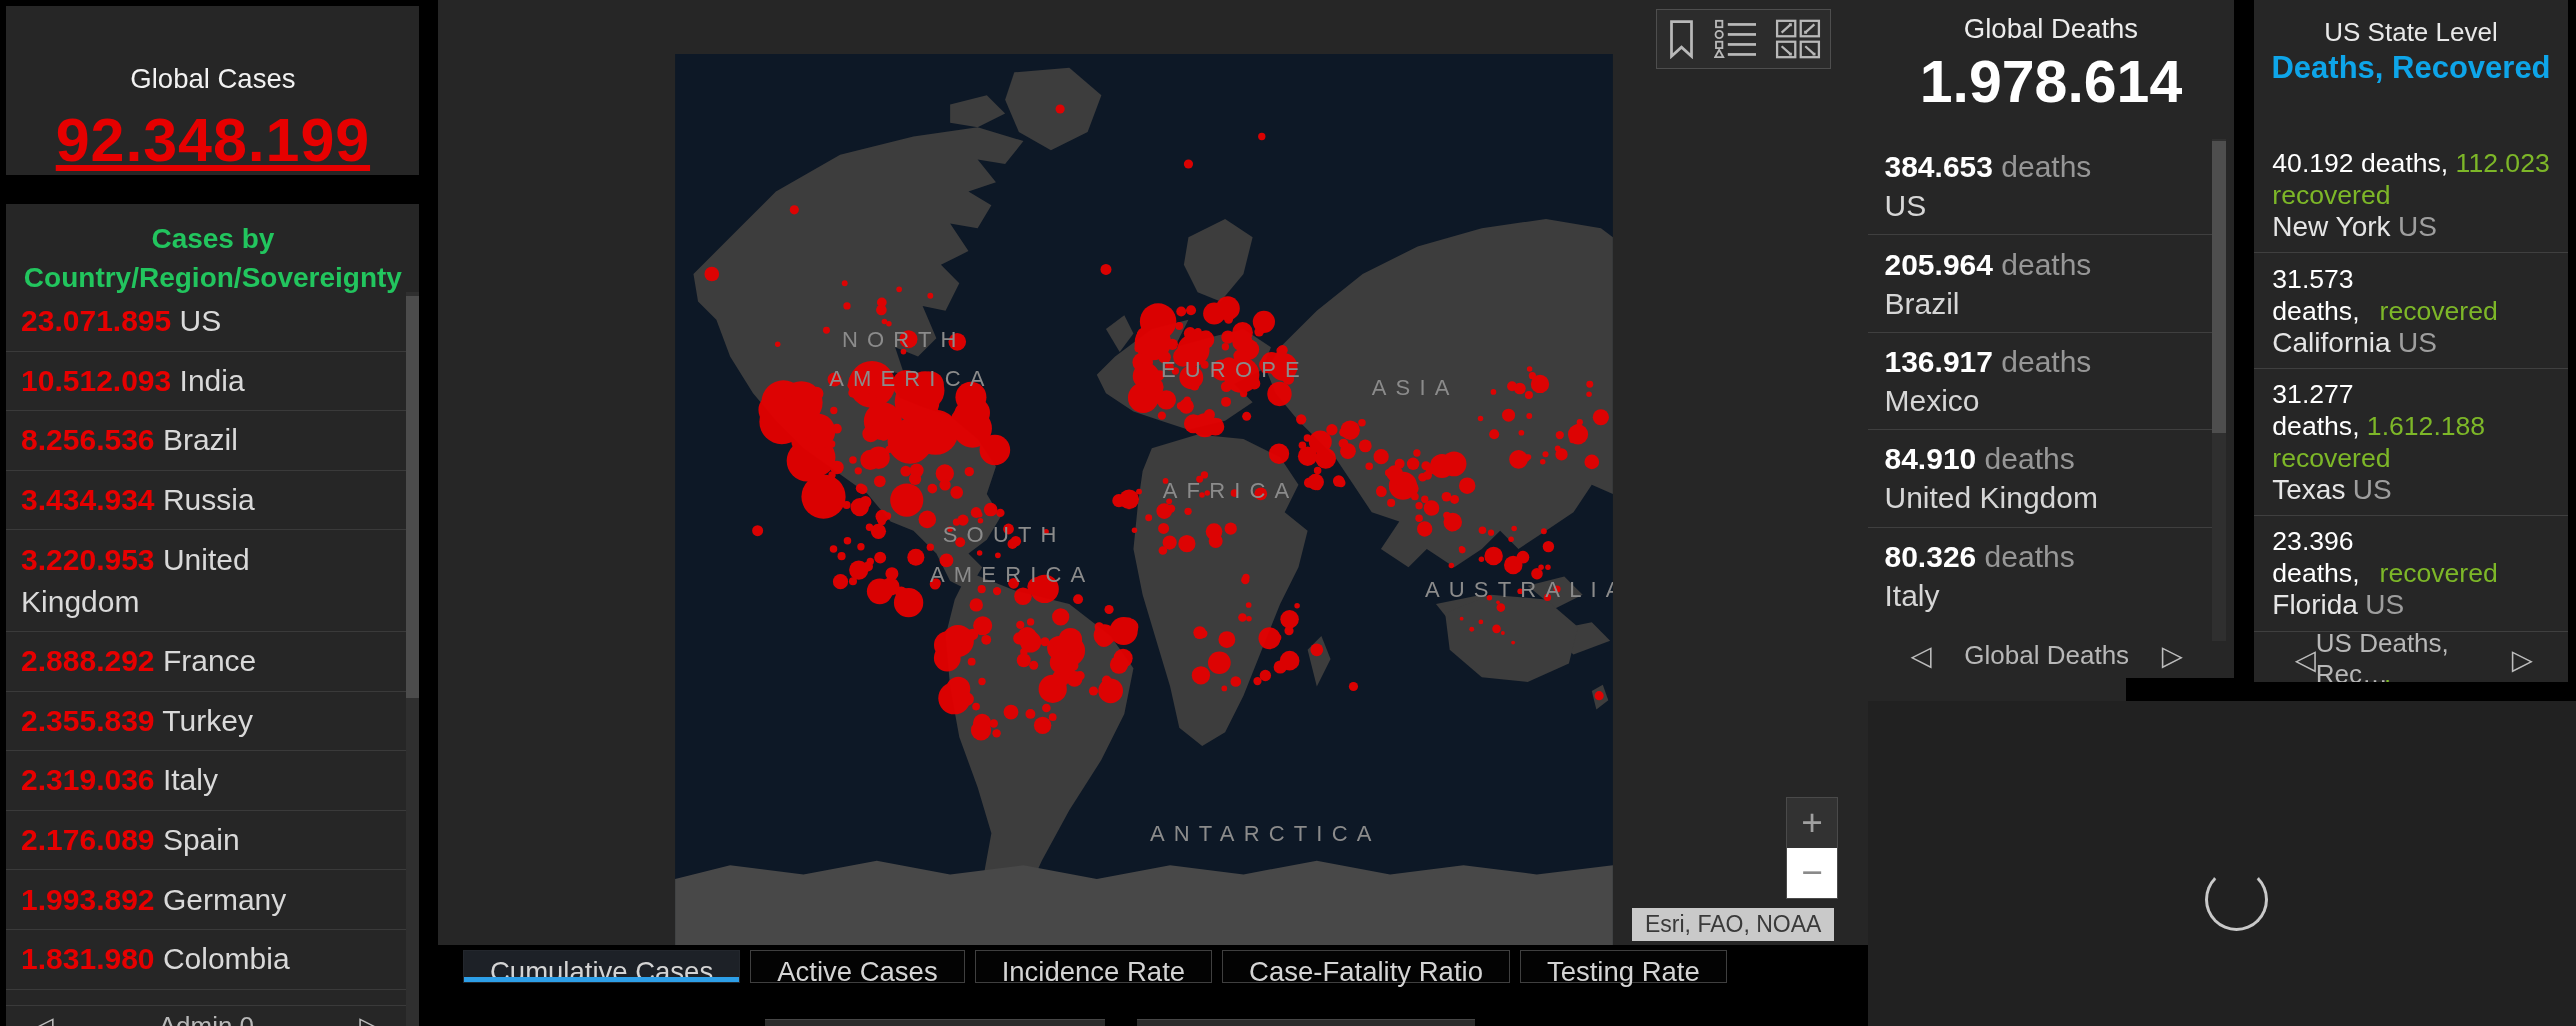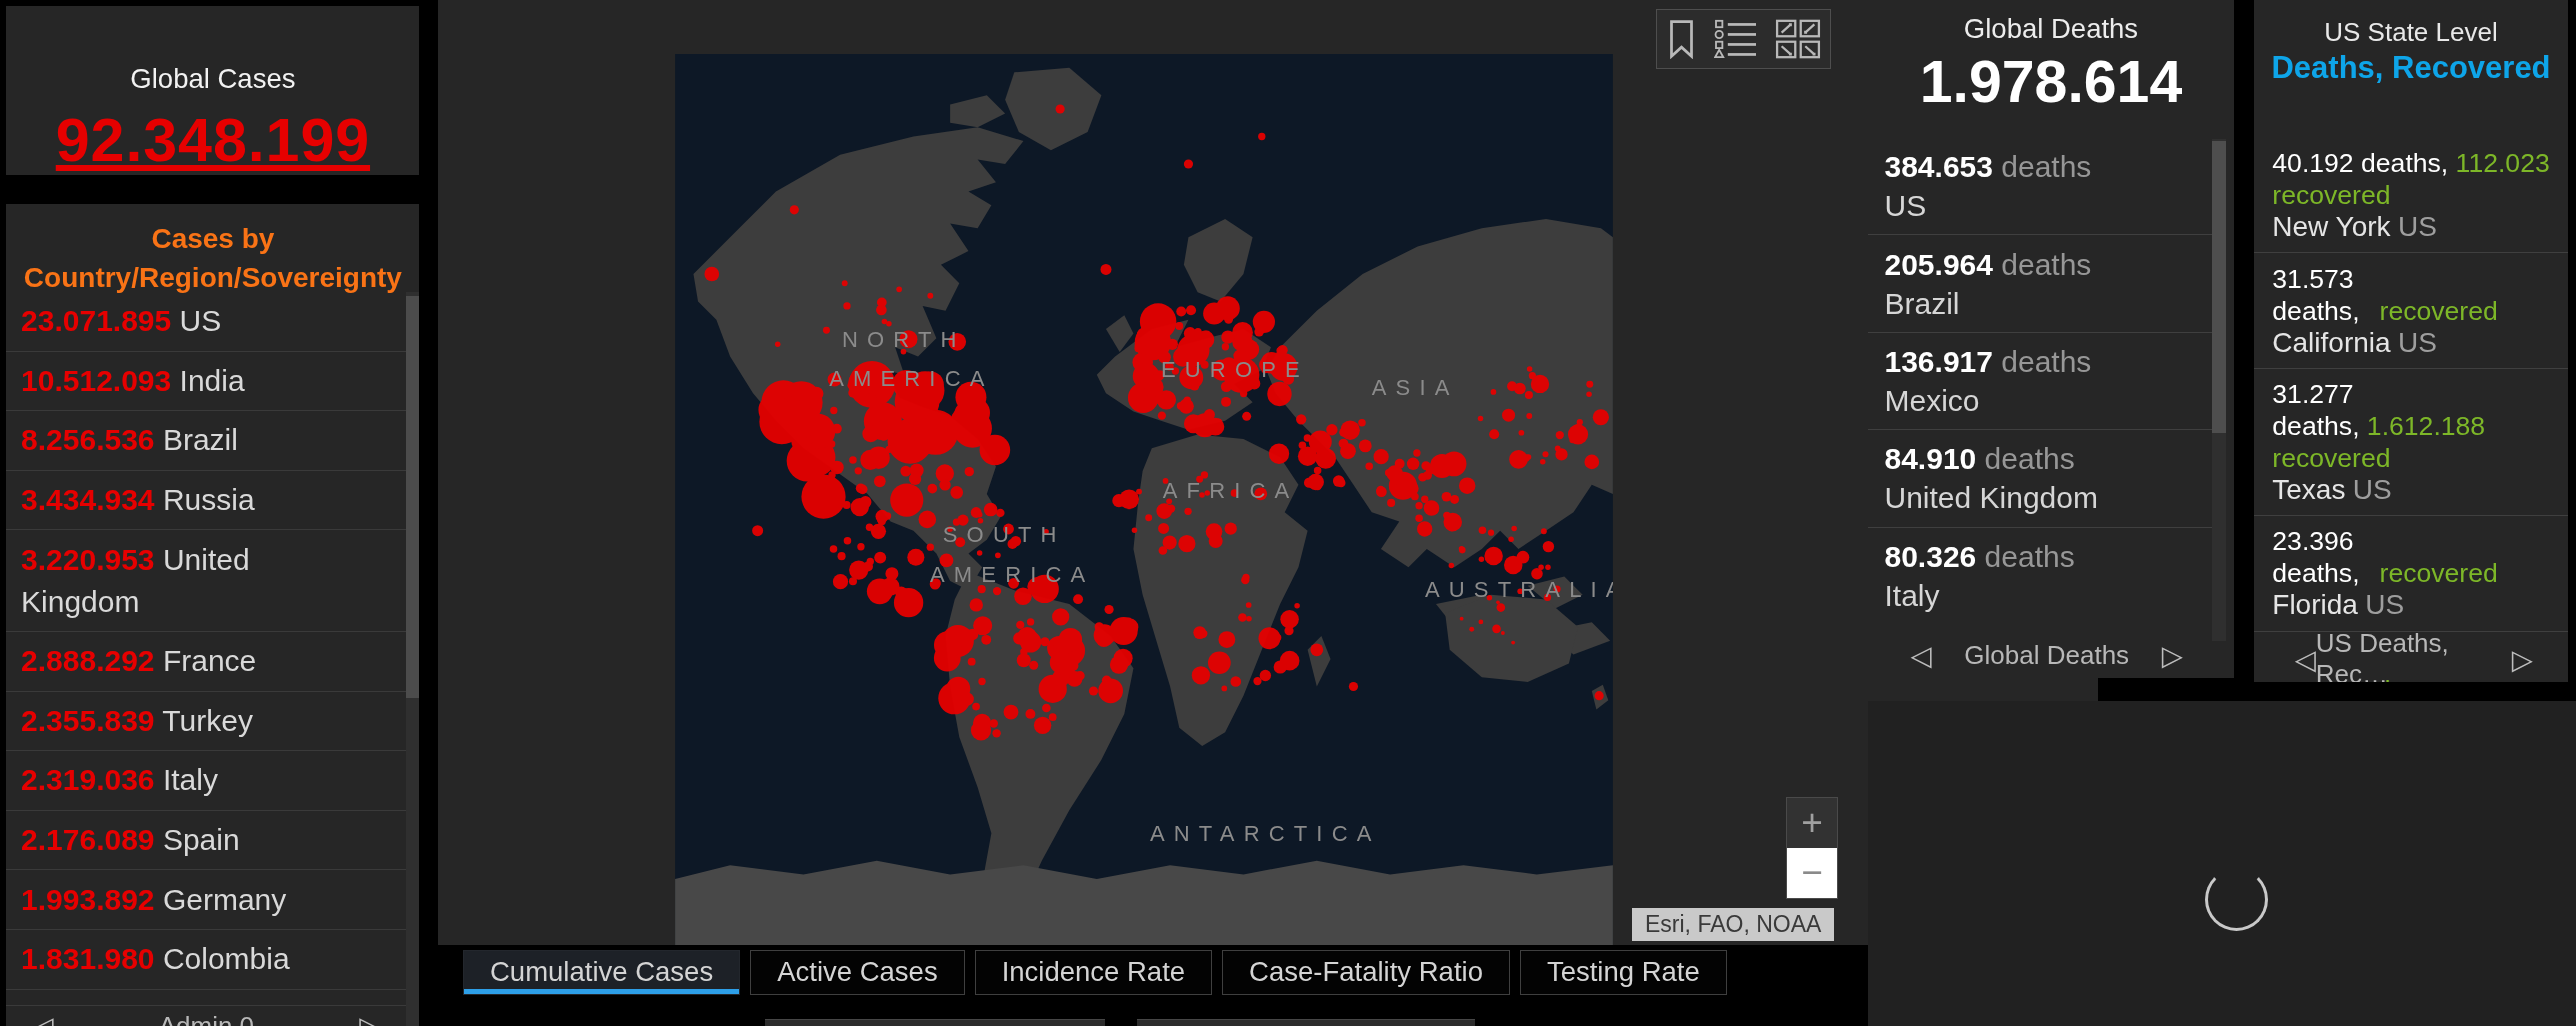--- a/index.html
+++ b/index.html
@@ -7,50 +7,50 @@
        font-family:"Liberation Sans","DejaVu Sans",sans-serif;
        -webkit-font-smoothing:antialiased;color:#ddd;}
   .panel{position:absolute;background:#262626;overflow:hidden;}
 
   
   #global-cases{left:6.4px;top:5.5px;width:413px;height:169px;display:flex;flex-direction:column;align-items:center;justify-content:flex-end;gap:9.2px;}
   #global-cases .t{font-size:27.5px;color:#f2f2f2;}
   #global-cases .v{font-size:61px;font-weight:700;color:var(--red);letter-spacing:0.9px;text-decoration:underline;}
 
   #cases-panel{left:6.4px;top:204px;width:413px;height:823px;}
-  #cases-header{padding:14.7px 9.2px 9.2px;text-align:center;font-size:28px;font-weight:700;color:#f97316;line-height:39px;}
+  #cases-header{padding:14.7px 9.2px 9.2px;text-align:center;font-size:28px;font-weight:700;color:#22c55e;line-height:39px;}
   #cases-rows{position:absolute;left:0;top:88px;right:13px;bottom:0;}
   .cases-row{min-height:57px;padding:8.3px 35px 8.3px 14.7px;font-size:30px;line-height:42px;box-sizing:border-box;}
   .cases-row + .cases-row{border-top:1.8px solid #3a3a3a;}
   .cases-row .num{color:var(--red);font-weight:700;}
   .cases-row .name{color:#d9d9d9;}
   #cases-scroll{position:absolute;right:0;top:88px;bottom:0;width:13px;background:#2f2f2f;}
   #cases-scroll .thumb{position:absolute;left:0;top:3.7px;width:13px;height:402px;background:#4c4c4c;}
   .pager{position:absolute;left:0;right:13px;height:42px;background:#262626;border-top:1.8px solid #3a3a3a;
          display:flex;align-items:center;justify-content:space-between;padding:0 26px;box-sizing:border-box;
          font-size:26px;color:#b8b8b8;}
   #cases-pager{top:801px;}
   .pager .arrow{font-size:27.5px;color:#bdbdbd;}
 
   
-  #map-panel{left:438px;top:0;width:1660px;height:945px;background:#262626;}
+  #map-panel{left:438px;top:0;width:1660px;height:945px;background:#262626;padding-left:28px;}
   #map-canvas{position:absolute;left:237px;top:54px;width:938px;height:891px;display:block;}
   #map-toolbar{position:absolute;left:1218px;top:9.2px;width:175px;height:60px;background:#2c2c2c;border:1.8px solid #4e4e4e;
                display:flex;align-items:center;justify-content:space-around;box-sizing:border-box;}
   #map-toolbar svg{display:block;}
   #zoom-ctl{position:absolute;left:1348px;top:797px;width:50px;border:0.9px solid #4a4a4a;}
   .zbtn{width:50px;height:50px;display:flex;align-items:center;justify-content:center;font-size:37px;}
   #zoom-in{background:#323232;color:#a0a0a0;}
   #zoom-out{background:#ffffff;color:#8a8a8a;}
   #attribution{position:absolute;left:1194px;top:908px;height:33px;padding:0 13px;background:#c9c9c9;color:#3a3a3a;
                font-size:23px;display:flex;align-items:center;}
 
   
   #tabs{position:absolute;left:463px;top:950px;height:45px;display:flex;gap:10px;}
-  .tab{position:relative;height:45px;line-height:41px;padding:0 26px;border:1.8px solid #3f3f3f;background:#030303;
+  .tab{position:relative;height:33px;line-height:41px;padding:0 26px;border:1.8px solid #3f3f3f;background:#030303;
        color:#d4d4d4;font-size:27.5px;box-sizing:border-box;white-space:nowrap;}
   .tab.active{background:#1d2127;border-color:#23272d;}
   .tab.active::after{content:"";position:absolute;left:0;right:0;bottom:0;height:4.6px;background:var(--blue);}
   .strip{position:absolute;top:1019px;height:7.3px;background:#2c2c2c;border-top:1.8px solid #464646;}
 
   
   #deaths-panel{left:1868px;top:0;width:366px;height:678px;}
   #deaths-head{padding-top:13px;text-align:center;}
   #deaths-head .t{font-size:27.5px;color:#ececec;}
   #deaths-head .v{font-size:59px;font-weight:700;color:#fff;margin-top:3px;}

